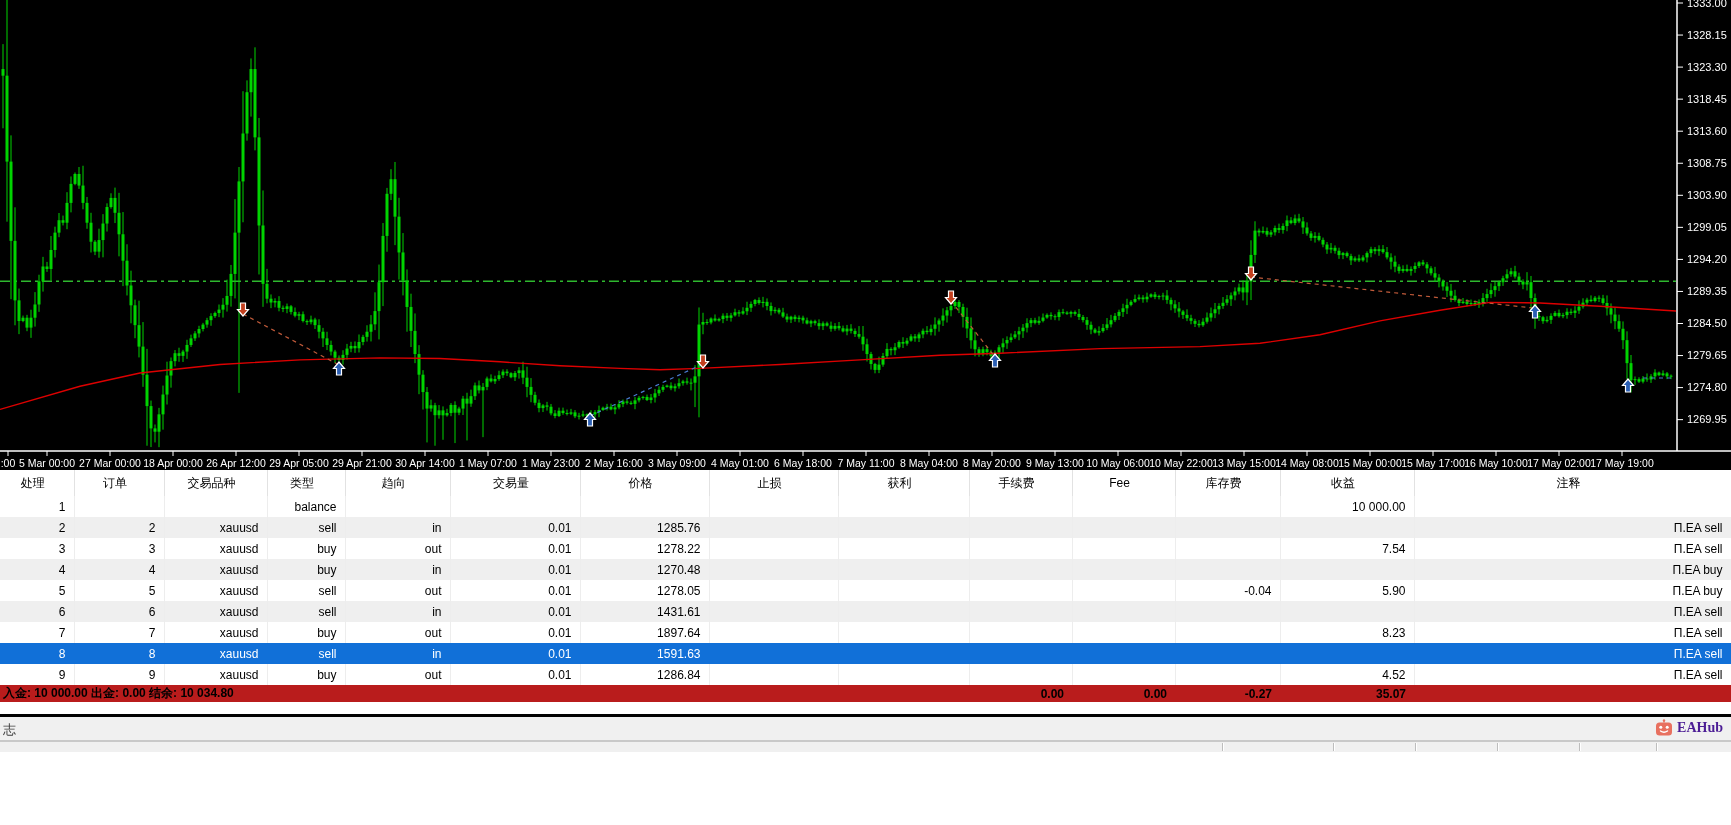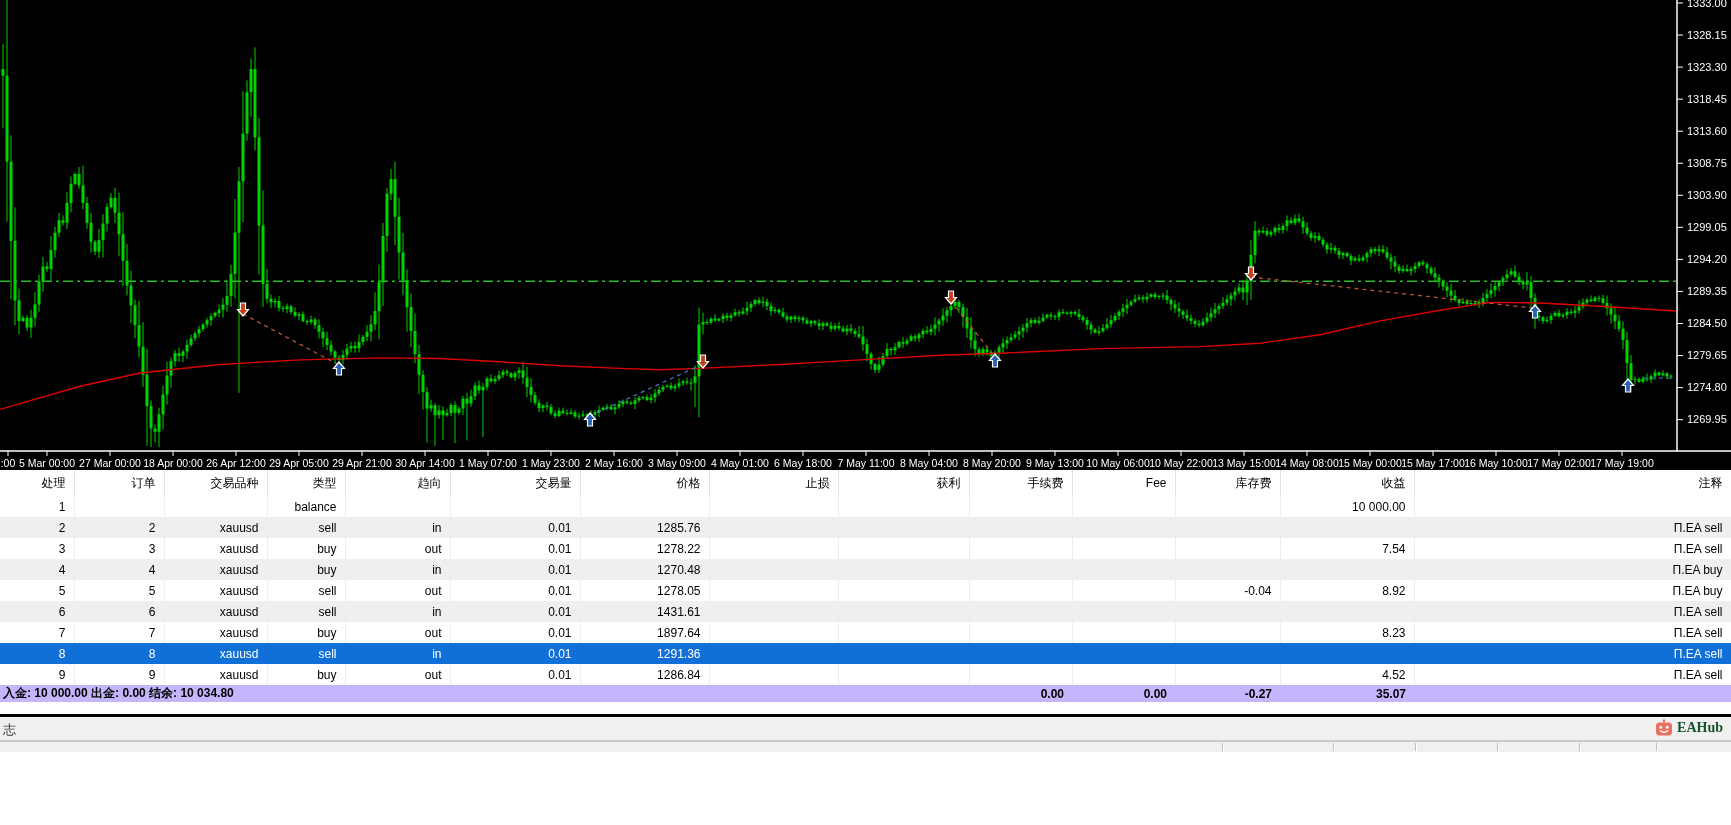--- a/index.html
+++ b/index.html
@@ -1,34 +1,34 @@
 <!DOCTYPE html>
 <html><head>
 <meta charset="utf-8">
 <style>
   html,body{margin:0;padding:0;background:#fff;width:1731px;height:825px;overflow:hidden;
     font-family:"Liberation Sans",sans-serif;}
   .chart{position:relative;width:1731px;height:470px;background:#a16207;}
   .tablewrap{width:1731px;}
   table{border-collapse:collapse;table-layout:fixed;width:1731px;font-size:12px;color:#000;}
-  th{font-weight:normal;text-align:right;height:26px;padding:0 8px 0 0;background:#fff;
+  th{font-weight:normal;text-align:center;height:26px;padding:0 8px 0 0;background:#fff;
      border-right:1px solid #e2e2e2;white-space:nowrap;overflow:hidden;}
   td{height:21px;padding:0 8px 0 0;text-align:right;border-right:1px solid #ededed;
      white-space:nowrap;overflow:hidden;}
   tbody tr.alt{background:#efefef;}
   tbody tr.sel{background:#1170d8;color:#fff;}
   tbody tr.sel td{border-right-color:#1170d8;}
-  tfoot td{background:#c4b5fd;font-weight:bold;height:16px;border-right:none;}
+  tfoot td{background:#b91c1c;font-weight:bold;height:16px;border-right:none;}
   tfoot td.left{text-align:left;padding-left:3px;}
   .gap{height:12px;background:#fff;}
   .blackline{height:3px;background:#000;}
   .logarea{height:23px;background:#f0f0f0;position:relative;border-bottom:2px solid #c9c9c9;}
   .journal{position:absolute;left:3px;top:4px;color:#3c3c3c;font-size:13px;cursor:default;}
   .brand{position:absolute;right:8px;top:2px;display:flex;align-items:center;gap:4px;}
-  .brand-text{color:#14532d;font-family:"Liberation Serif",serif;font-weight:bold;font-size:14px;}
+  .brand-text{color:#4c1d95;font-family:"Liberation Serif",serif;font-weight:bold;font-size:14px;}
   .statusbar{height:10px;background:#f0f0f0;position:relative;}
   .statussep{position:absolute;top:1px;bottom:1px;width:1px;background:#bdbdbd;border-right:1px solid #fff;}
 </style>
 </head>
 <body>
 
 <div class="chart">
   <svg id="chart-svg" width="1731" height="470">
       <rect x="0" y="0" width="1731" height="470" fill="#000000"></rect>
       <defs>
@@ -1090,21 +1090,21 @@
           <td>xauusd</td>
           <td>sell</td>
           <td>out</td>
           <td>0.01</td>
           <td>1278.05</td>
           <td></td>
           <td></td>
           <td></td>
           <td></td>
           <td>-0.04</td>
-          <td>8.92</td>
+          <td>5.90</td>
           <td>Π.EA buy</td>
         </tr>
         <tr class="alt">
           <td>6</td>
           <td>6</td>
           <td>xauusd</td>
           <td>sell</td>
           <td>in</td>
           <td>0.01</td>
           <td>1431.61</td>
@@ -1132,21 +1132,21 @@
           <td>8.23</td>
           <td>Π.EA sell</td>
         </tr>
         <tr class="sel">
           <td>8</td>
           <td>8</td>
           <td>xauusd</td>
           <td>sell</td>
           <td>in</td>
           <td>0.01</td>
-          <td>1291.36</td>
+          <td>1591.63</td>
           <td></td>
           <td></td>
           <td></td>
           <td></td>
           <td></td>
           <td></td>
           <td>Π.EA sell</td>
         </tr>
         <tr>
           <td>9</td>

